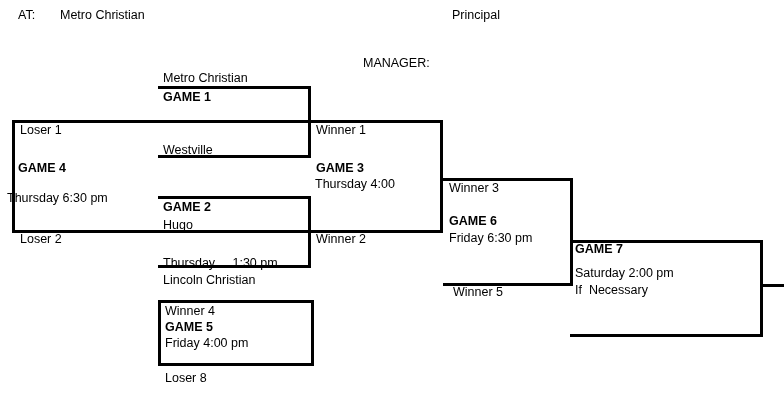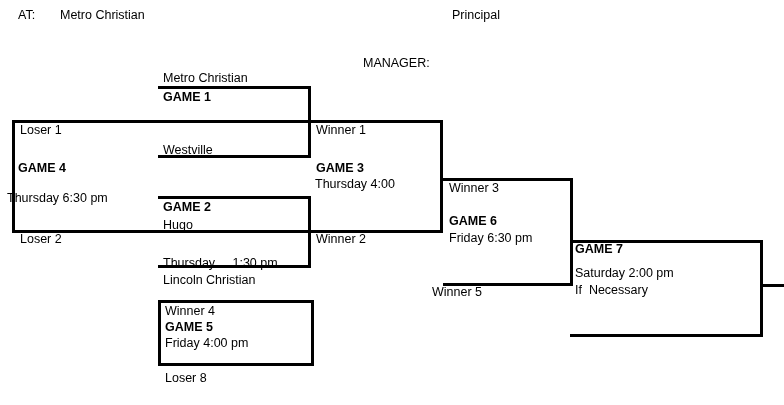--- a/index.html
+++ b/index.html
@@ -89,21 +89,21 @@
   <div class="txt" style="left:165px; top:336px;text-align:center;">Friday 4:00 pm</div>
   <div class="txt" style="left:165px; top:371px;">Loser 8</div>
 
   <div class="ln hline" style="left:443px; top:178px; width:130px;"></div>
   <div class="ln hline" style="left:443px; top:283px; width:130px;"></div>
   <div class="ln vline" style="left:570px; top:178px; height:108px;"></div>
 
   <div class="txt" style="left:449px; top:181px;">Winner 3</div>
   <div class="txt bold" style="left:449px; top:214px;">GAME 6</div>
   <div class="txt" style="left:449px; top:231px;">Friday 6:30 pm</div>
-  <div class="txt" style="left:432px; top:285px;text-align:right;">Winner 5</div>
+  <div class="txt" style="left:453px; top:285px;text-align:right;">Winner 5</div>
 
   <div class="ln hline" style="left:570px; top:240px; width:193px;"></div>
   <div class="ln hline" style="left:570px; top:334px; width:193px;"></div>
   <div class="ln vline" style="left:760px; top:240px; height:97px;"></div>
   <div class="ln hline" style="left:760px; top:284px; width:24px;"></div>
 
   <div class="txt bold" style="left:575px; top:242px;">GAME 7</div>
   <div class="txt" style="left:575px; top:266px;">Saturday 2:00 pm</div>
   <div class="txt" style="left:575px; top:283px;">If  Necessary</div>
 

